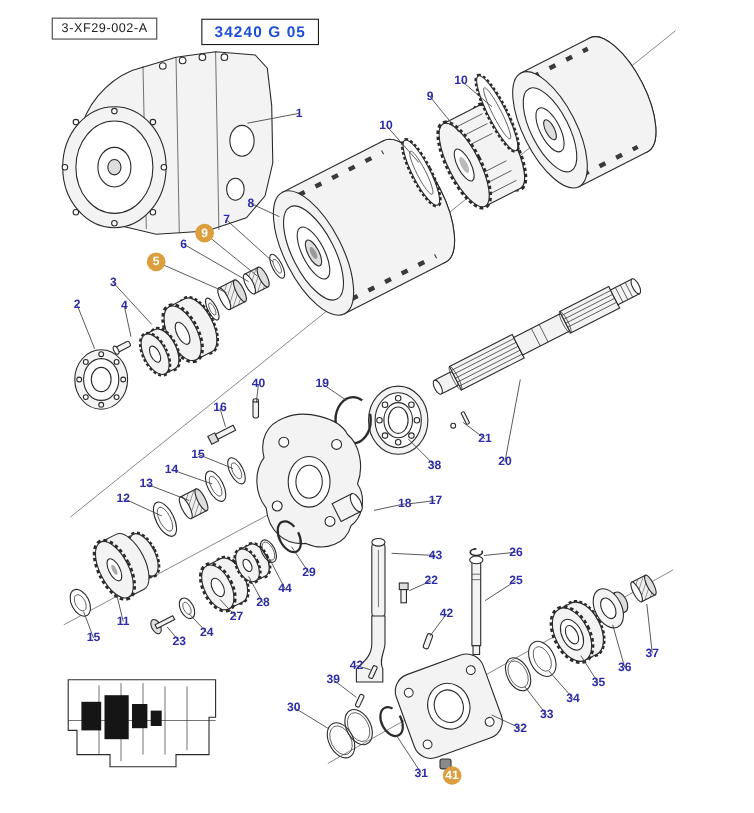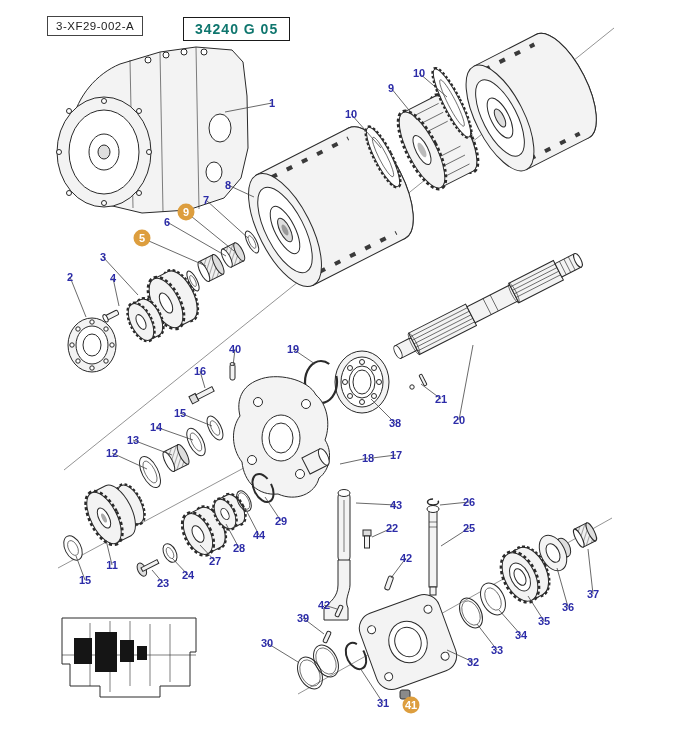--- a/index.html
+++ b/index.html
@@ -1,21 +1,21 @@
 <!DOCTYPE html>
 <html><head>
 <meta charset="utf-8">
 <style>
   html,body{margin:0;padding:0;background:#fff;}
   .page{position:relative;width:685px;height:739px;background:#ffffff;overflow:hidden;
         font-family:"Liberation Sans",sans-serif;}
   .ref-box{position:absolute;left:47px;top:16px;border:1px solid #444;padding:3px 8px;
            font-size:11.5px;letter-spacing:.5px;color:#222;background:#fff;}
   .code-box{position:absolute;left:183px;top:17px;border:1.6px solid #1a1a1a;padding:3px 11px;
-            font-size:14px;font-weight:bold;letter-spacing:1px;color:#0f766e;background:#fff;}
+            font-size:14px;font-weight:bold;letter-spacing:1px;color:#1d4ed8;background:#fff;}
   svg{position:absolute;left:0;top:0;}
   .s   {fill:none;stroke:#2a2a2a;stroke-width:1;}
   .f   {fill:#f3f3f3;stroke:#2a2a2a;stroke-width:1;}
   .fw  {fill:#ffffff;stroke:#2a2a2a;stroke-width:1;}
   .fd  {fill:#dedede;stroke:#2a2a2a;stroke-width:1;}
   .thin{fill:none;stroke:#2a2a2a;stroke-width:.6;}
   .teeth   {fill:none;stroke:#2a2a2a;stroke-width:5;stroke-dasharray:3 2.4;}
   .teeth-sm{fill:none;stroke:#2a2a2a;stroke-width:4;stroke-dasharray:2.6 2;}
   .slots{fill:none;stroke:#3a3a3a;stroke-width:4;stroke-dasharray:6 11;}
   .axis{stroke:#666;stroke-width:.7;}

